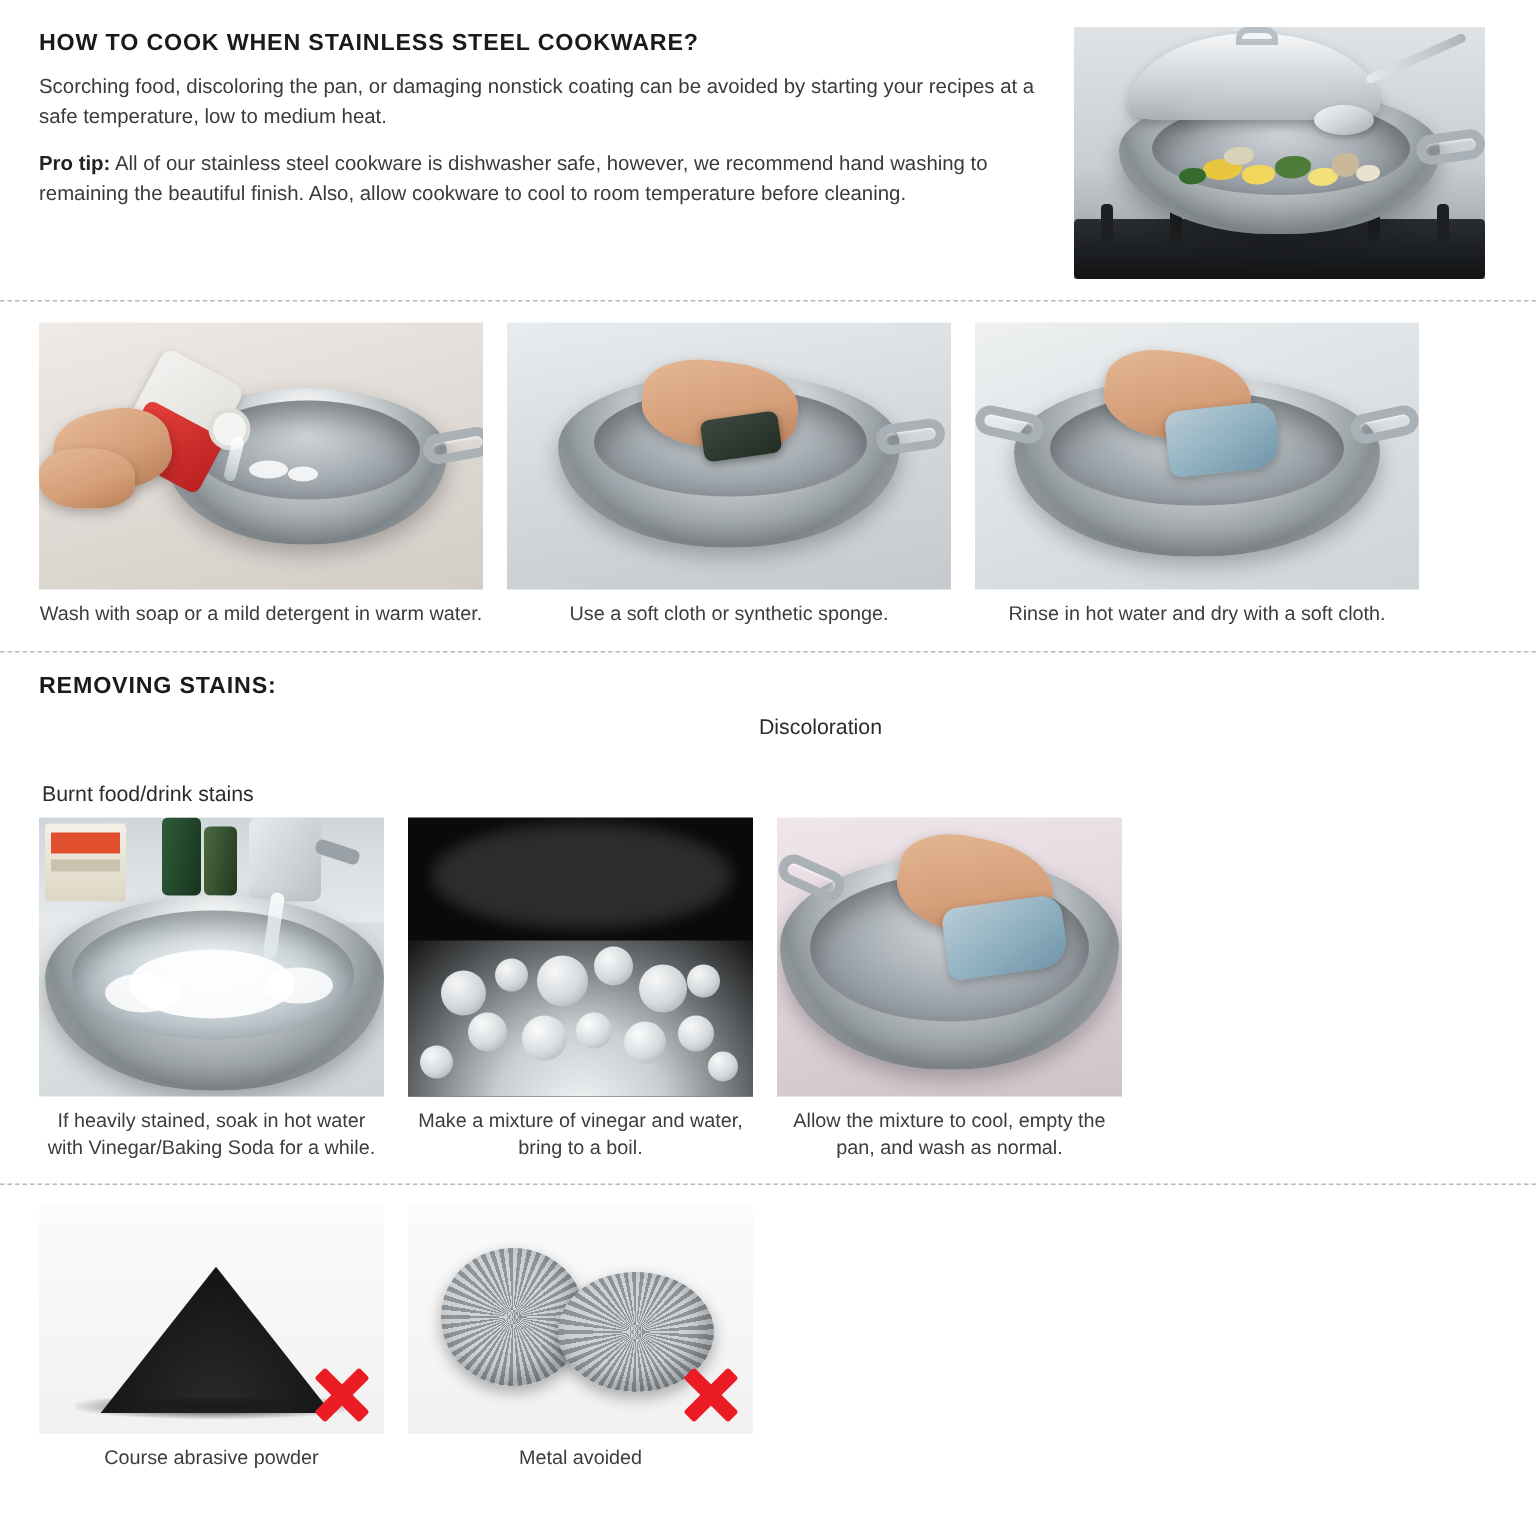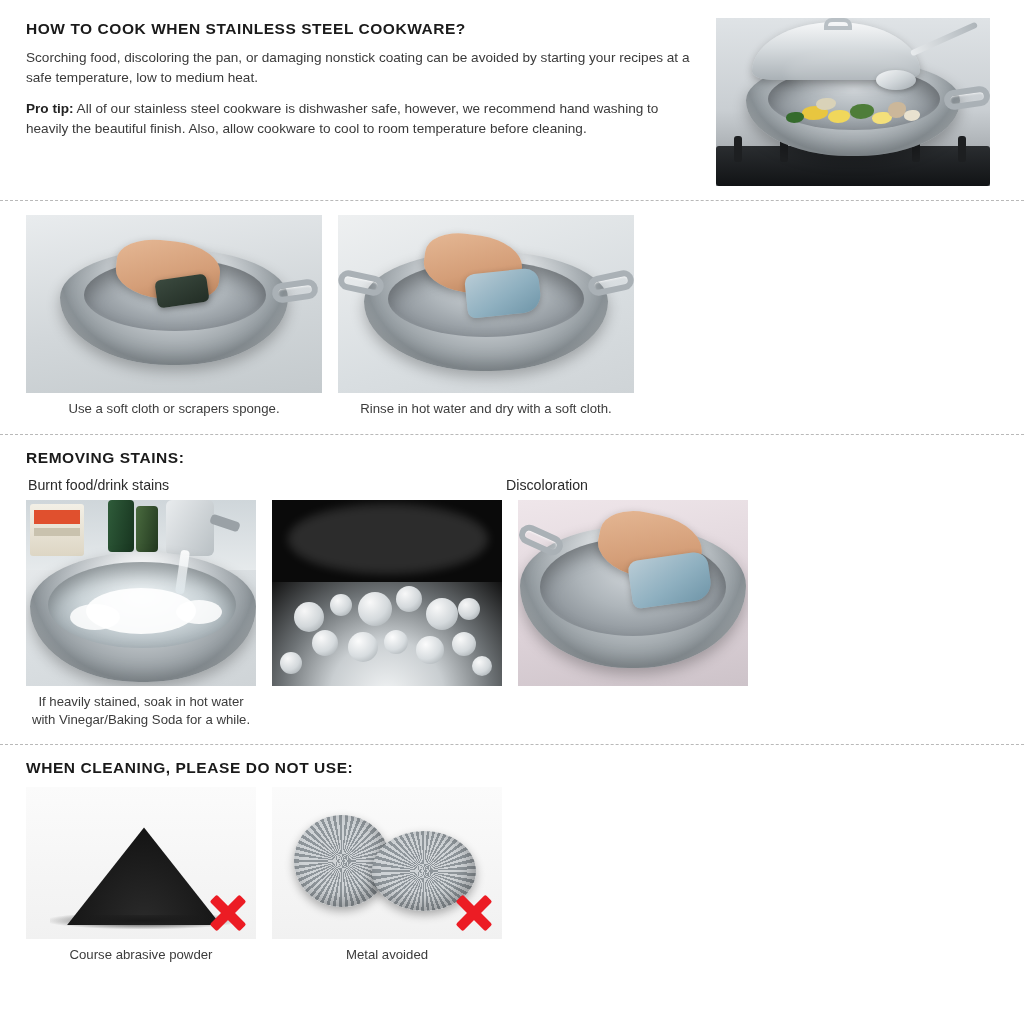--- a/index.html
+++ b/index.html
@@ -233,32 +233,32 @@
     left: 50%; top: 50%;
     width: 42px; height: 10px;
     background: #ec1c24;
     border-radius: 2px;
     transform-origin: center;
   }
   .xmark::before { transform: translate(-50%,-50%) rotate(45deg); }
   .xmark::after  { transform: translate(-50%,-50%) rotate(-45deg); }
 
   .two-col-labels { display: flex; }
-  .lbl-burnt { width: 476px; }
+  .lbl-burnt { width: 476px; margin-top: 45px; }
 </style>
 </head>
 <body>
 
 <div class="page">
 
   <div class="sec1">
     <div class="sec1-text">
       <h2 class="section-title">HOW TO COOK WHEN STAINLESS STEEL COOKWARE?</h2>
       <p class="body-text">Scorching food, discoloring the pan, or damaging nonstick coating can be avoided by starting your recipes at a safe temperature, low to medium heat.</p>
-      <p class="body-text"><b>Pro tip:</b><span> All of our stainless steel cookware is dishwasher safe, however, we recommend hand washing to heavily the beautiful finish. Also, allow cookware to cool to room temperature before cleaning.</span></p>
+      <p class="body-text"><b>Pro tip:</b><span> All of our stainless steel cookware is dishwasher safe, however, we recommend hand washing to remaining the beautiful finish. Also, allow cookware to cool to room temperature before cleaning.</span></p>
     </div>
 
     <div class="sec1-photo">
       <div style="position:absolute;inset:0;background:linear-gradient(180deg,#dfe3e6 0%,#c9ced2 55%,#8d9296 100%);"></div>
       <div class="stove-grate" style="left:0;top:128px;width:274px;height:40px;background:linear-gradient(180deg,#2a2d30,#111315);"></div>
       <div class="stove-grate" style="left:18px;top:118px;width:8px;height:26px;"></div>
       <div class="stove-grate" style="left:64px;top:118px;width:8px;height:26px;"></div>
       <div class="stove-grate" style="left:196px;top:118px;width:8px;height:26px;"></div>
       <div class="stove-grate" style="left:242px;top:118px;width:8px;height:26px;"></div>
 
@@ -283,30 +283,46 @@
       <div class="steam" style="left:70px;top:34px;width:130px;height:40px;"></div>
     </div>
   </div>
 
   <hr class="divider" style="margin-top:14px;">
 
   <div class="sec-pad">
 
     <div class="row3">
 
+      <div class="cell">
+        <div class="photo bg-warm">
+          <div class="pan" style="left:84px;top:44px;width:188px;height:104px;"></div>
+          <div class="pan-inner" style="left:104px;top:52px;width:150px;height:66px;"></div>
+          <div class="handle" style="left:256px;top:72px;transform:rotate(-10deg);"></div>
+          <div class="soap-bottle" style="left:64px;top:26px;width:60px;height:74px;transform:rotate(28deg);"></div>
+          <div class="soap-red" style="left:60px;top:62px;width:58px;height:42px;transform:rotate(28deg);"></div>
+          <div style="position:absolute;left:116px;top:60px;width:22px;height:22px;background:#f4f4f2;border-radius:50%;box-shadow:0 0 0 3px #dcdcd8;"></div>
+          <div class="water-stream" style="left:126px;top:76px;width:8px;height:30px;transform:rotate(14deg);"></div>
+          <div class="hand" style="left:10px;top:58px;width:78px;height:54px;transform:rotate(-12deg);"></div>
+          <div class="hand" style="left:0px;top:84px;width:64px;height:40px;"></div>
+          <div class="foam" style="left:140px;top:92px;width:26px;height:12px;"></div>
+          <div class="foam" style="left:166px;top:96px;width:20px;height:10px;"></div>
+        </div>
+        <div class="caption">Wash with soap or a mild detergent in warm water.</div>
+      </div>
 
       <div class="cell">
         <div class="photo bg-grey">
           <div class="pan" style="left:34px;top:34px;width:228px;height:116px;"></div>
           <div class="pan-inner" style="left:58px;top:44px;width:182px;height:72px;"></div>
           <div class="handle" style="left:246px;top:66px;transform:rotate(-8deg);"></div>
           <div class="hand" style="left:90px;top:26px;width:104px;height:58px;transform:rotate(6deg);"></div>
           <div class="sponge" style="left:130px;top:62px;width:52px;height:28px;transform:rotate(-8deg);"></div>
         </div>
-        <div class="caption">Use a soft cloth or scrapers sponge.</div>
+        <div class="caption">Use a soft cloth or synthetic sponge.</div>
       </div>
 
       <div class="cell">
         <div class="photo bg-grey2">
           <div class="pan" style="left:26px;top:36px;width:244px;height:120px;"></div>
           <div class="pan-inner" style="left:50px;top:46px;width:196px;height:76px;"></div>
           <div class="handle" style="left:250px;top:58px;transform:rotate(-12deg);"></div>
           <div class="handle" style="left:0px;top:58px;transform:rotate(12deg);"></div>
           <div class="hand" style="left:86px;top:20px;width:98px;height:58px;transform:rotate(8deg);"></div>
           <div class="cloth" style="left:128px;top:56px;width:74px;height:44px;transform:rotate(-6deg);"></div>
@@ -360,38 +376,39 @@
           <div class="boil-bubble" style="left:154px;bottom:56px;width:32px;height:32px;"></div>
           <div class="boil-bubble" style="left:186px;bottom:66px;width:22px;height:22px;"></div>
           <div class="boil-bubble" style="left:40px;bottom:30px;width:26px;height:26px;"></div>
           <div class="boil-bubble" style="left:76px;bottom:24px;width:30px;height:30px;"></div>
           <div class="boil-bubble" style="left:112px;bottom:32px;width:24px;height:24px;"></div>
           <div class="boil-bubble" style="left:144px;bottom:22px;width:28px;height:28px;"></div>
           <div class="boil-bubble" style="left:180px;bottom:30px;width:24px;height:24px;"></div>
           <div class="boil-bubble" style="left:8px;bottom:12px;width:22px;height:22px;"></div>
           <div class="boil-bubble" style="left:200px;bottom:10px;width:20px;height:20px;"></div>
         </div>
+        <div class="caption">Make a mixture of vinegar and water, bring to a boil.</div>
       </div>
 
       <div class="cell">
         <div class="photo" style="background:linear-gradient(170deg,#efe6ea 0%,#ddd2d8 60%,#cdc3c9 100%);">
           <div class="pan" style="left:2px;top:26px;width:226px;height:142px;"></div>
           <div class="pan-inner" style="left:22px;top:38px;width:186px;height:98px;"></div>
           <div class="handle" style="left:0px;top:30px;transform:rotate(24deg);"></div>
           <div class="hand" style="left:80px;top:14px;width:104px;height:64px;transform:rotate(12deg);"></div>
           <div class="cloth" style="left:112px;top:56px;width:80px;height:48px;transform:rotate(-8deg);"></div>
         </div>
+        <div class="caption">Allow the mixture to cool, empty the pan, and wash as normal.</div>
       </div>
     </div>
   </div>
 
   <hr class="divider" style="margin-top:6px;">
 
   <div class="sec-pad">
-    <h2 class="section-title">WHEN CLEANING, PLEASE DO NOT USE:</h2>
 
     <div class="row4b">
 
 
       <div class="cell">
         <div class="photo bg-white">
           <div class="powder-pile" style="left:34px;top:40px;width:168px;height:98px;"></div>
           <div style="position:absolute;left:24px;top:128px;width:186px;height:14px;background:radial-gradient(ellipse at 50% 40%, #1a1a1a 0%, rgba(0,0,0,0) 75%);"></div>
           <div class="xmark"></div>
         </div>

